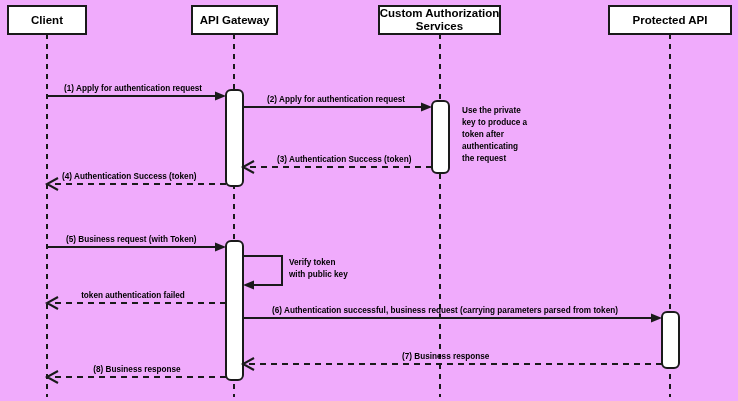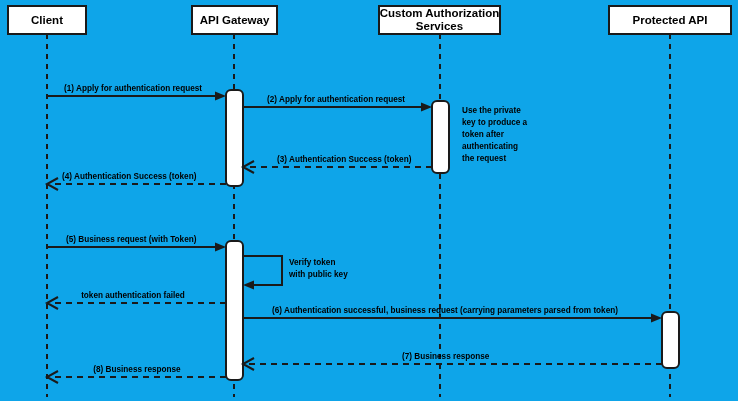--- a/index.html
+++ b/index.html
@@ -10,21 +10,21 @@
   body {
     width: 738px;
     height: 401px;
     font-family: "Liberation Sans", sans-serif;
     overflow: hidden;
   }
   #diagram-root {
     position: relative;
     width: 738px;
     height: 401px;
-    background: #0ea5e9;
+    background: #f0abfc;
   }
   svg.seq {
     position: absolute;
     top: 0;
     left: 0;
     width: 738px;
     height: 401px;
     display: block;
   }
   .participant-box {

